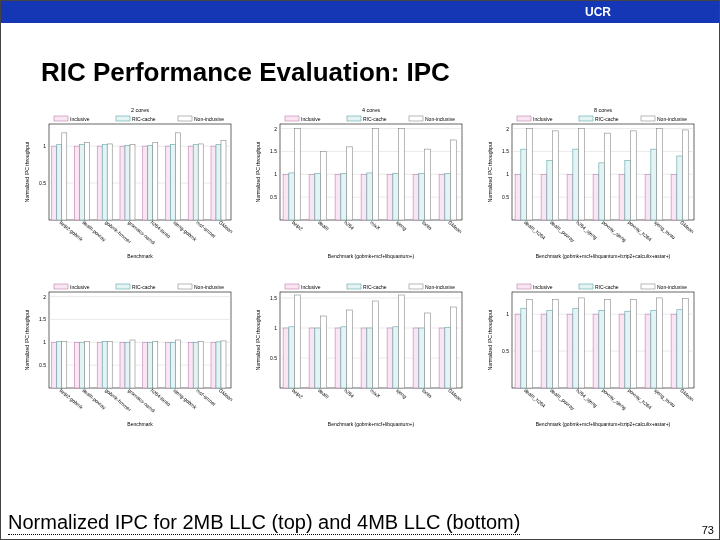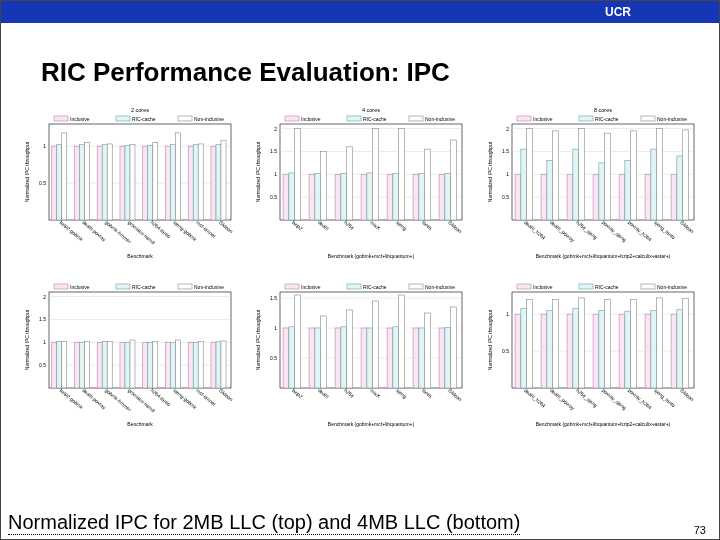--- a/index.html
+++ b/index.html
@@ -1,25 +1,25 @@
 <!DOCTYPE html>
 <html><head>
 <meta charset="utf-8">
 <style>
   *{box-sizing:border-box}
   body{margin:0;width:720px;height:540px;font-family:Arial,Helvetica,sans-serif;color:#000;background:#fff;border:1px solid #444}
   .banner{background:#1537b5;color:#fff;height:22px;display:flex;align-items:center;font-weight:bold;font-size:12px;padding:0 8px;justify-content:flex-end}
-  .banner span{margin-right:80px}
+  .banner span{margin-right:100px}
   h1{font-size:26px;font-weight:bold;margin:34px 0 10px 40px}
   .grid{display:flex;flex-wrap:wrap;justify-content:space-evenly;padding:0 8px}
   .panel{width:220px;height:160px;margin:4px 2px;position:relative}
   svg{width:100%;height:100%}
   .caption{position:absolute;bottom:6px;left:8px;right:0;text-align:left;font-size:20px;font-family:"Arial Black",Arial,sans-serif}
   .caption span{border-bottom:1px dotted #000;padding-bottom:1px}
-  .pg{position:absolute;bottom:4px;right:14px;font-size:11px}
+  .pg{position:absolute;bottom:4px;right:6px;font-size:11px}
   .grid-line{stroke:#ccc;stroke-width:0.4}
   .tick{font-size:5px;fill:#000}
   .rot{font-size:5px;fill:#000}
   .leg{font-size:5px}
   .ttl{font-size:5.5px;text-anchor:middle}
   .ylab{font-size:5px;text-anchor:middle}
   .xlab{font-size:5px;text-anchor:middle}
   .barA{fill:#f9e6f2;stroke:#be7fb0;stroke-width:0.6}
   .barB{fill:#e4f3f4;stroke:#5aa7a9;stroke-width:0.6}
   .barC{fill:#fff;stroke:#888;stroke-width:0.6}

